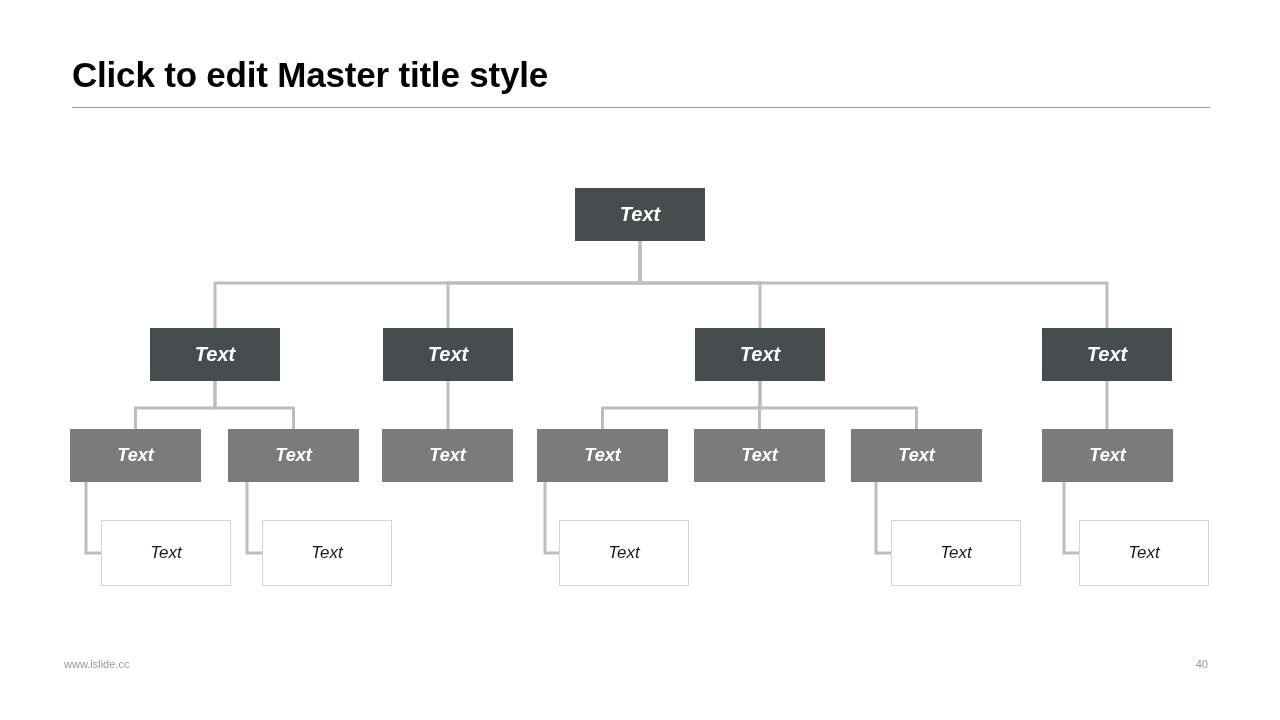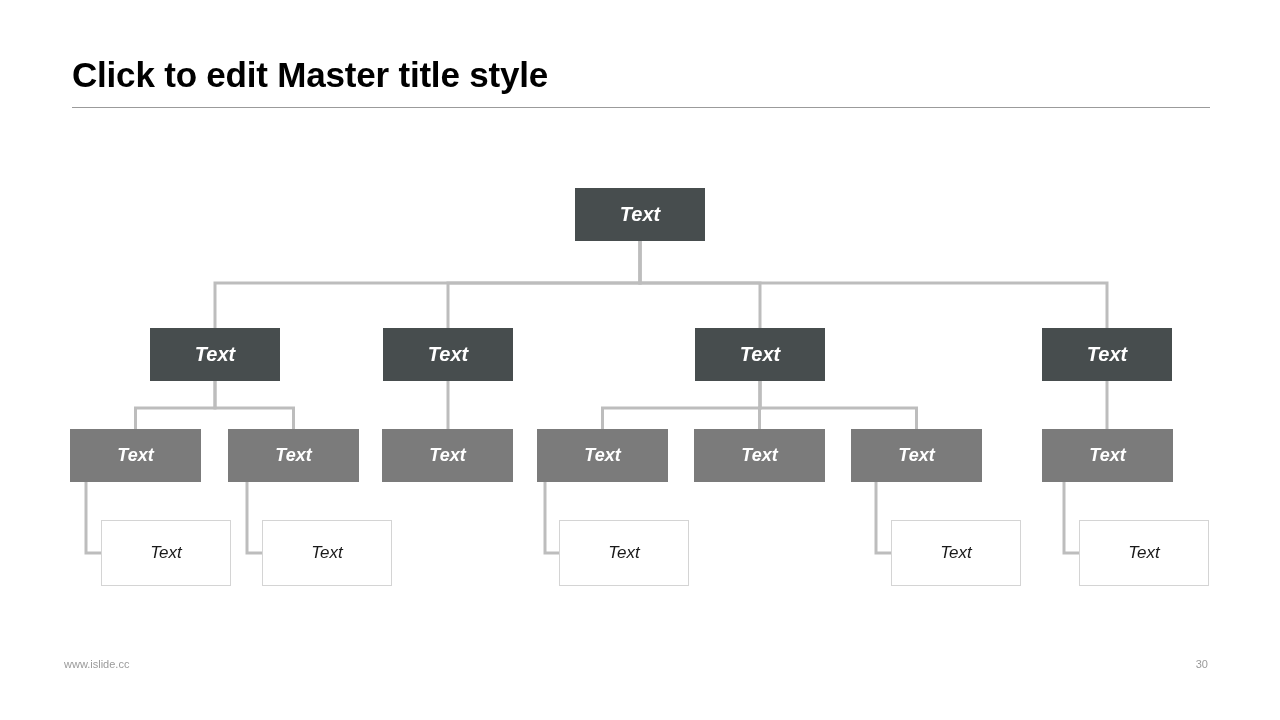--- a/index.html
+++ b/index.html
@@ -200,15 +200,15 @@
         <div class="node level-4" style="left: 891px; top: 520px; width: 130px; height: 66px;">
           <span class="node-label">Text</span>
         </div>
         <div class="node level-4" style="left: 1079px; top: 520px; width: 130px; height: 66px;">
           <span class="node-label">Text</span>
         </div>
       </div>
   </div>
 
   <div id="footer-url">www.islide.cc</div>
-  <div id="page-number">30</div>
+  <div id="page-number">40</div>
 
 </div>
 
 </body></html>

